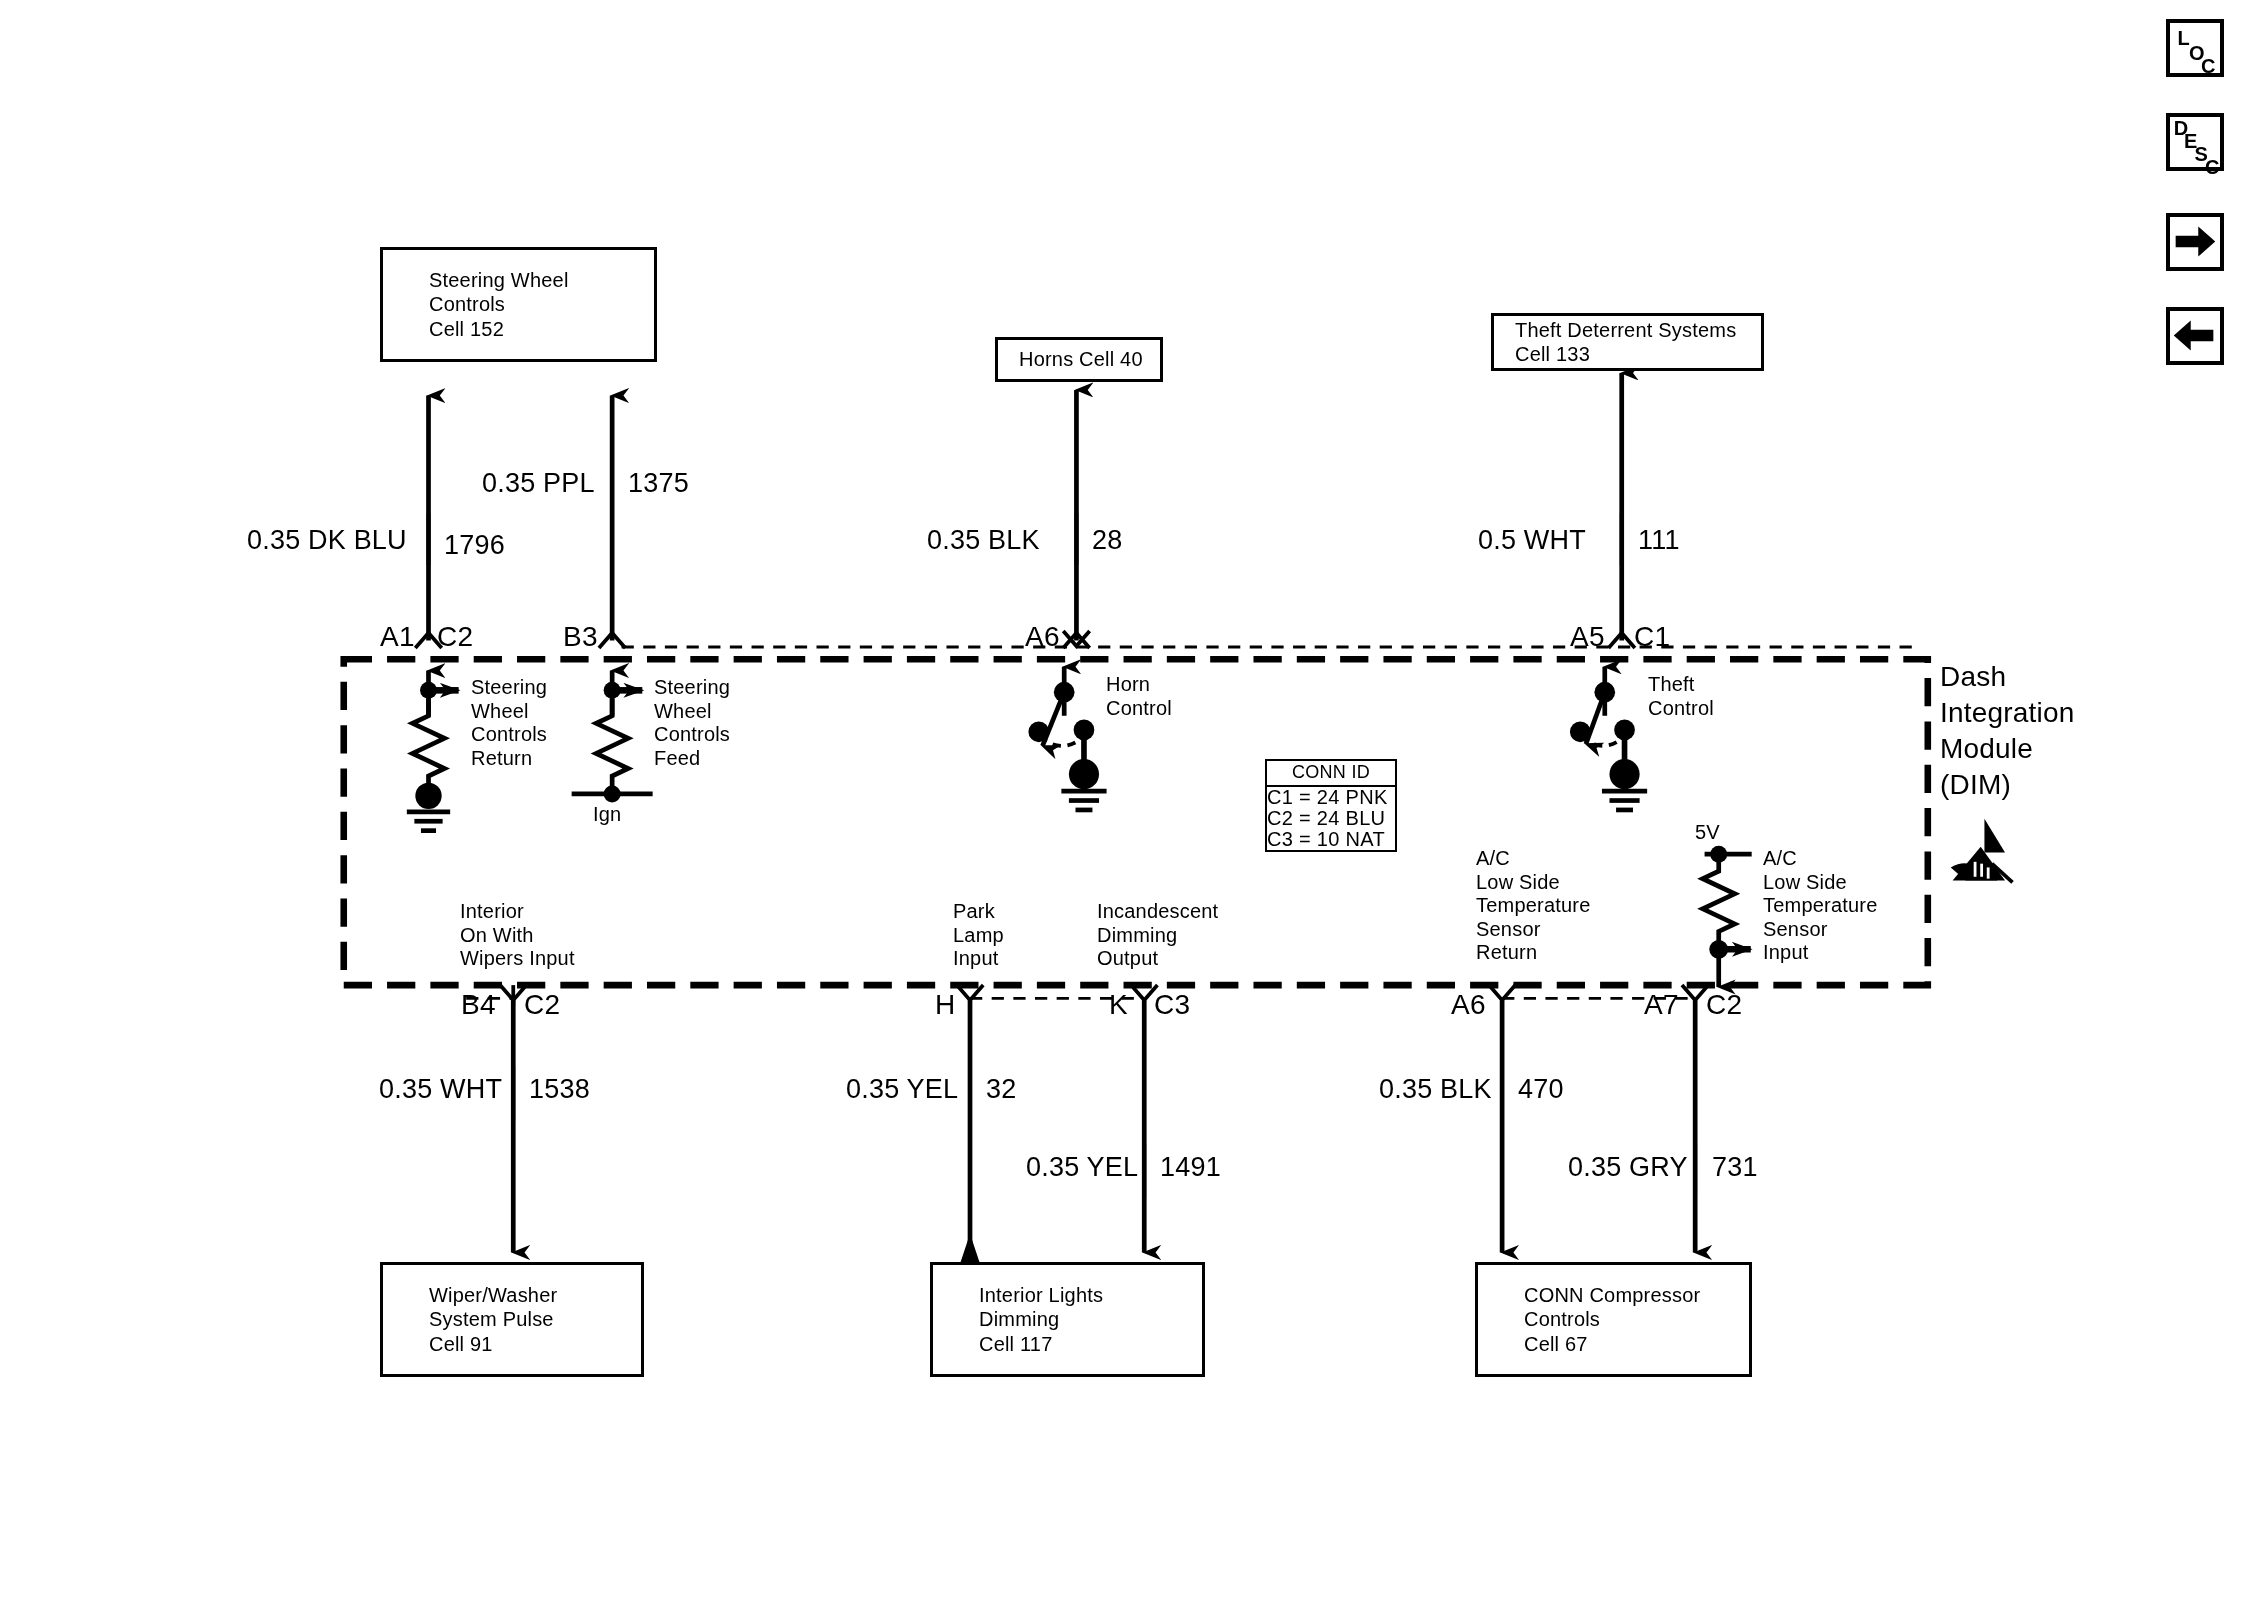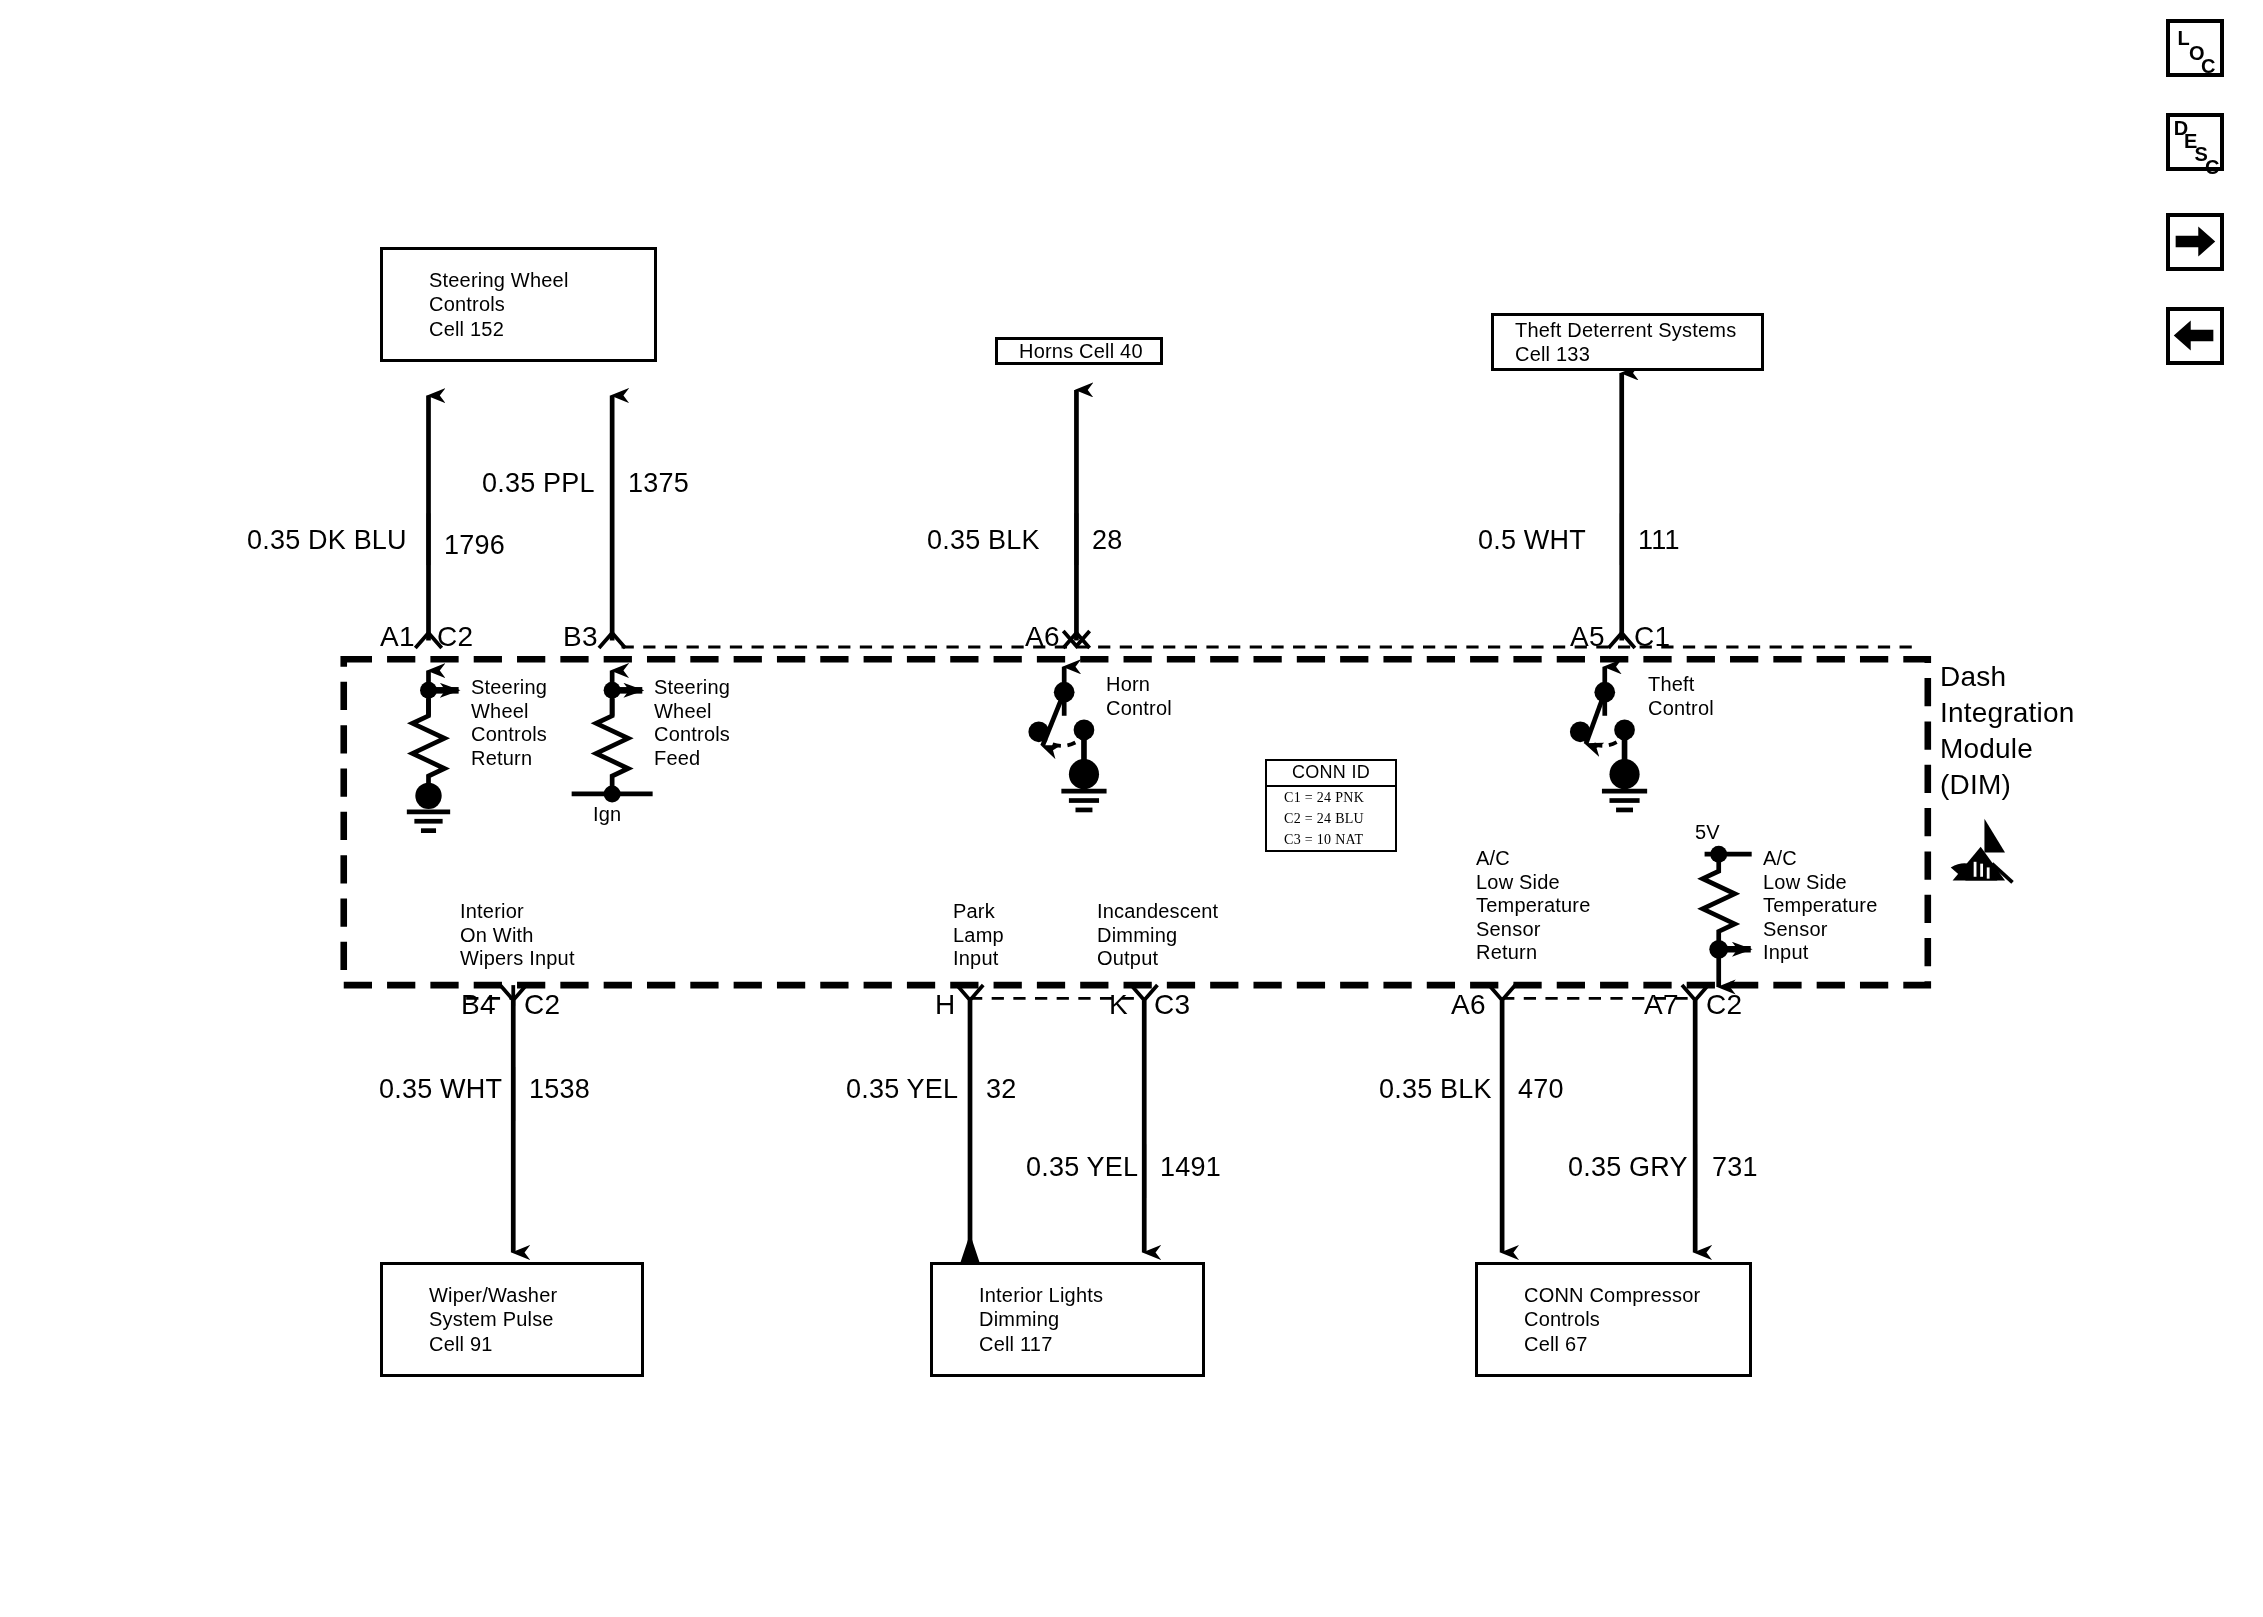--- a/index.html
+++ b/index.html
@@ -78,25 +78,24 @@
     box-sizing: border-box;
   }
   #conn-id .hdr {
     font-size: 18px;
     text-align: center;
     border-bottom: 2.8px solid #000;
     padding: 0.9px 0 1.9px 0;
     letter-spacing: 0.3px;
   }
   #conn-id .row {
-    font-size: 14px;
-    padding: 0 0 0 17px;
+    font-size: 20px;
+    padding: 0 0 0 0;
     line-height: 21px;
     letter-spacing: 0.3px;
-    font-family: Liberation Serif, serif;
   }
 
   
   .nav-btn {
     position: absolute;
     width: 58px;
     height: 58px;
     border: 4.7px solid #000;
     background: #fff;
     box-sizing: border-box;
@@ -279,21 +278,21 @@
     </g>
     <path d="M48,52 L70,72" stroke="#000" stroke-width="4"></path>
   </svg>
 
   <div class="ref-box" id="box-swc" style="left:380px;top:247px;width:277px;height:115px">
     <div class="line">Steering Wheel</div>
     <div class="line">Controls</div>
     <div class="line">Cell 152</div>
   </div>
 
-  <div class="ref-box compact" id="box-horns" style="left:995px;top:337px;width:168px;height:28px">
+  <div class="ref-box compact" id="box-horns" style="left:995px;top:337px;width:168px;height:45px">
     <div class="line">Horns Cell 40</div>
   </div>
 
   <div class="ref-box compact" id="box-theft" style="left:1491px;top:313px;width:273px;height:58px">
     <div class="line">Theft Deterrent Systems</div>
     <div class="line">Cell 133</div>
   </div>
 
   <div class="ref-box" id="box-wiper" style="left:380px;top:1262px;width:264px;height:115px">
     <div class="line">Wiper/Washer</div>

